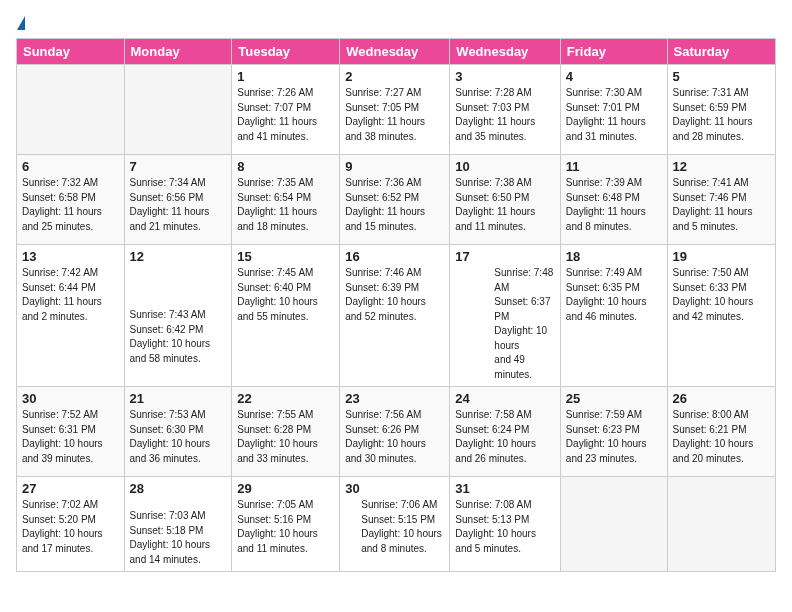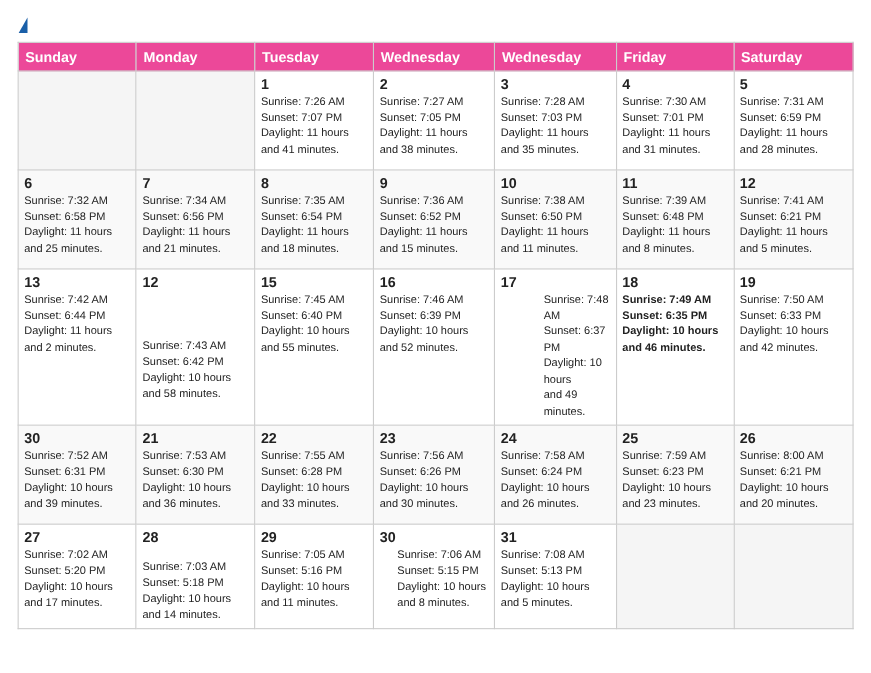--- a/index.html
+++ b/index.html
@@ -195,21 +195,21 @@
         <td>
           <span class="day-number">11</span>
           <div class="day-info" style="white-space: pre-line;">Sunrise: 7:39 AM
 Sunset: 6:48 PM
 Daylight: 11 hours
 and 8 minutes.</div>
         </td>
         <td>
           <span class="day-number">12</span>
           <div class="day-info" style="white-space: pre-line;">Sunrise: 7:41 AM
-Sunset: 6:21 PM
+Sunset: 7:46 PM
 Daylight: 11 hours
 and 5 minutes.</div>
         </td>
       </tr>
       <tr>
         <td>
           <span class="day-number">13</span>
           <div class="day-info" style="white-space: pre-line;">Sunrise: 7:42 AM
 Sunset: 6:44 PM
 Daylight: 11 hours
@@ -238,21 +238,21 @@
         </td>
         <td>
           <span class="day-number">17</span>
           <div class="day-info" style="white-space: pre-line; margin-left: 39px;">Sunrise: 7:48 AM
 Sunset: 6:37 PM
 Daylight: 10 hours
 and 49 minutes.</div>
         </td>
         <td>
           <span class="day-number">18</span>
-          <div class="day-info" style="white-space: pre-line; font-weight: bold;">Sunrise: 7:49 AM
+          <div class="day-info" style="white-space: pre-line;">Sunrise: 7:49 AM
 Sunset: 6:35 PM
 Daylight: 10 hours
 and 46 minutes.</div>
         </td>
         <td>
           <span class="day-number">19</span>
           <div class="day-info" style="white-space: pre-line;">Sunrise: 7:50 AM
 Sunset: 6:33 PM
 Daylight: 10 hours
 and 42 minutes.</div>

